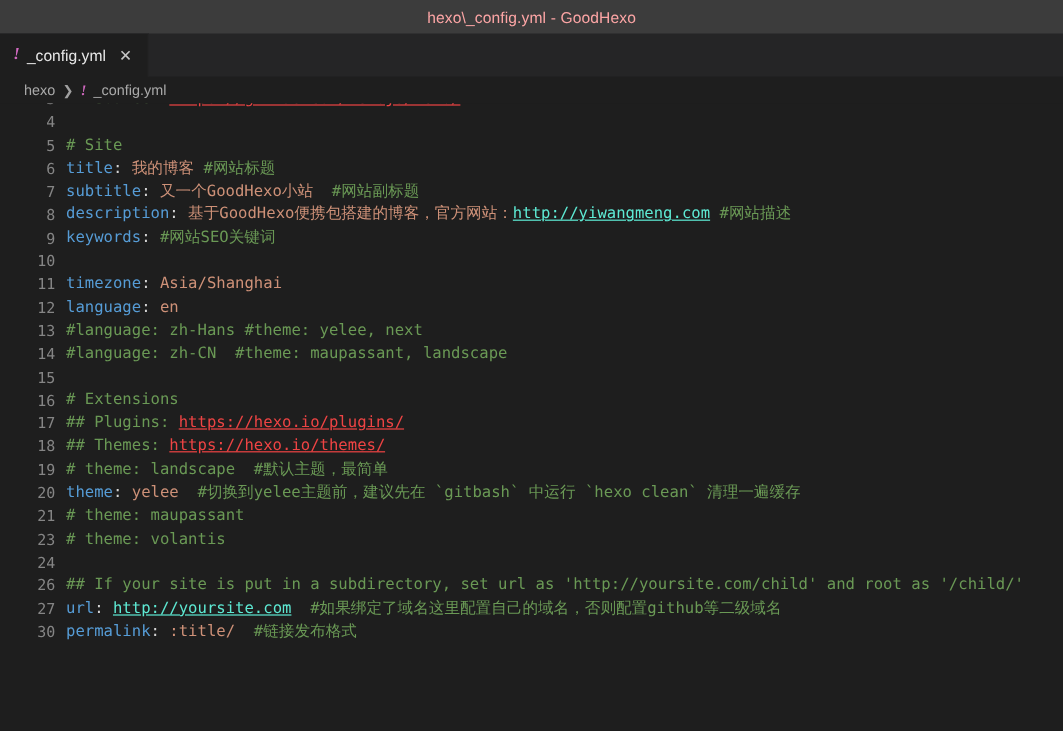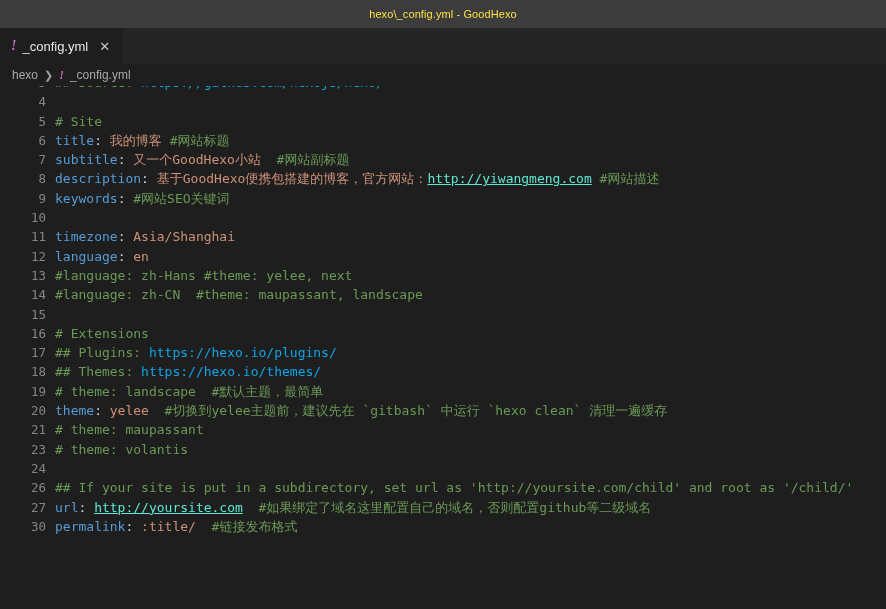--- a/index.html
+++ b/index.html
@@ -18,22 +18,22 @@
   
   .titlebar {
     height: 28px;
     background: #3c3c3c;
     display: flex;
     align-items: center;
     justify-content: center;
     position: relative;
   }
   .titlebar-text {
-    font-size: 11px;
-    color: #fde047;
+    font-size: 13px;
+    color: #fca5a5;
     letter-spacing: .1px;
     white-space: nowrap;
   }
 
   
   .tabstrip {
     height: 36px;
     background: #252526;
     display: flex;
     align-items: stretch;
@@ -82,20 +82,21 @@
   .breadcrumb {
     height: 22px;
     background: #1e1e1e;
     display: flex;
     align-items: center;
     padding: 0 8px 0 12px;
     gap: 4px;
     font-size: 12px;
     color: #a9a9a9;
     white-space: nowrap;
+    margin-left: 8px;
   }
   .bc-sep {
     color: #a0a0a0;
     font-size: 11px;
     padding: 0 2px;
   }
   .bc-item { color: #a9a9a9; }
   .bc-icon {
     font-size: 12px;
     font-weight: bold;
@@ -142,21 +143,21 @@
     white-space: pre;
     overflow: hidden;
   }
 
   
   .k  { color: #569cd6; }            
   .p  { color: #d4d4d4; }            
   .s  { color: #ce9178; }            
   .c  { color: #6a9955; }            
   .lnk{ color: #5eead4; text-decoration: underline; }  
-  .clnk{ color: #0ea5e9; } 
+  .clnk{ color: #ef4444; text-decoration: underline; } 
 </style>
 </head>
 <body>
 
 <div class="titlebar">
   <div class="titlebar-text">hexo\_config.yml - GoodHexo</div>
 </div>
 
 <div class="tabstrip">
   <div class="tab active">

